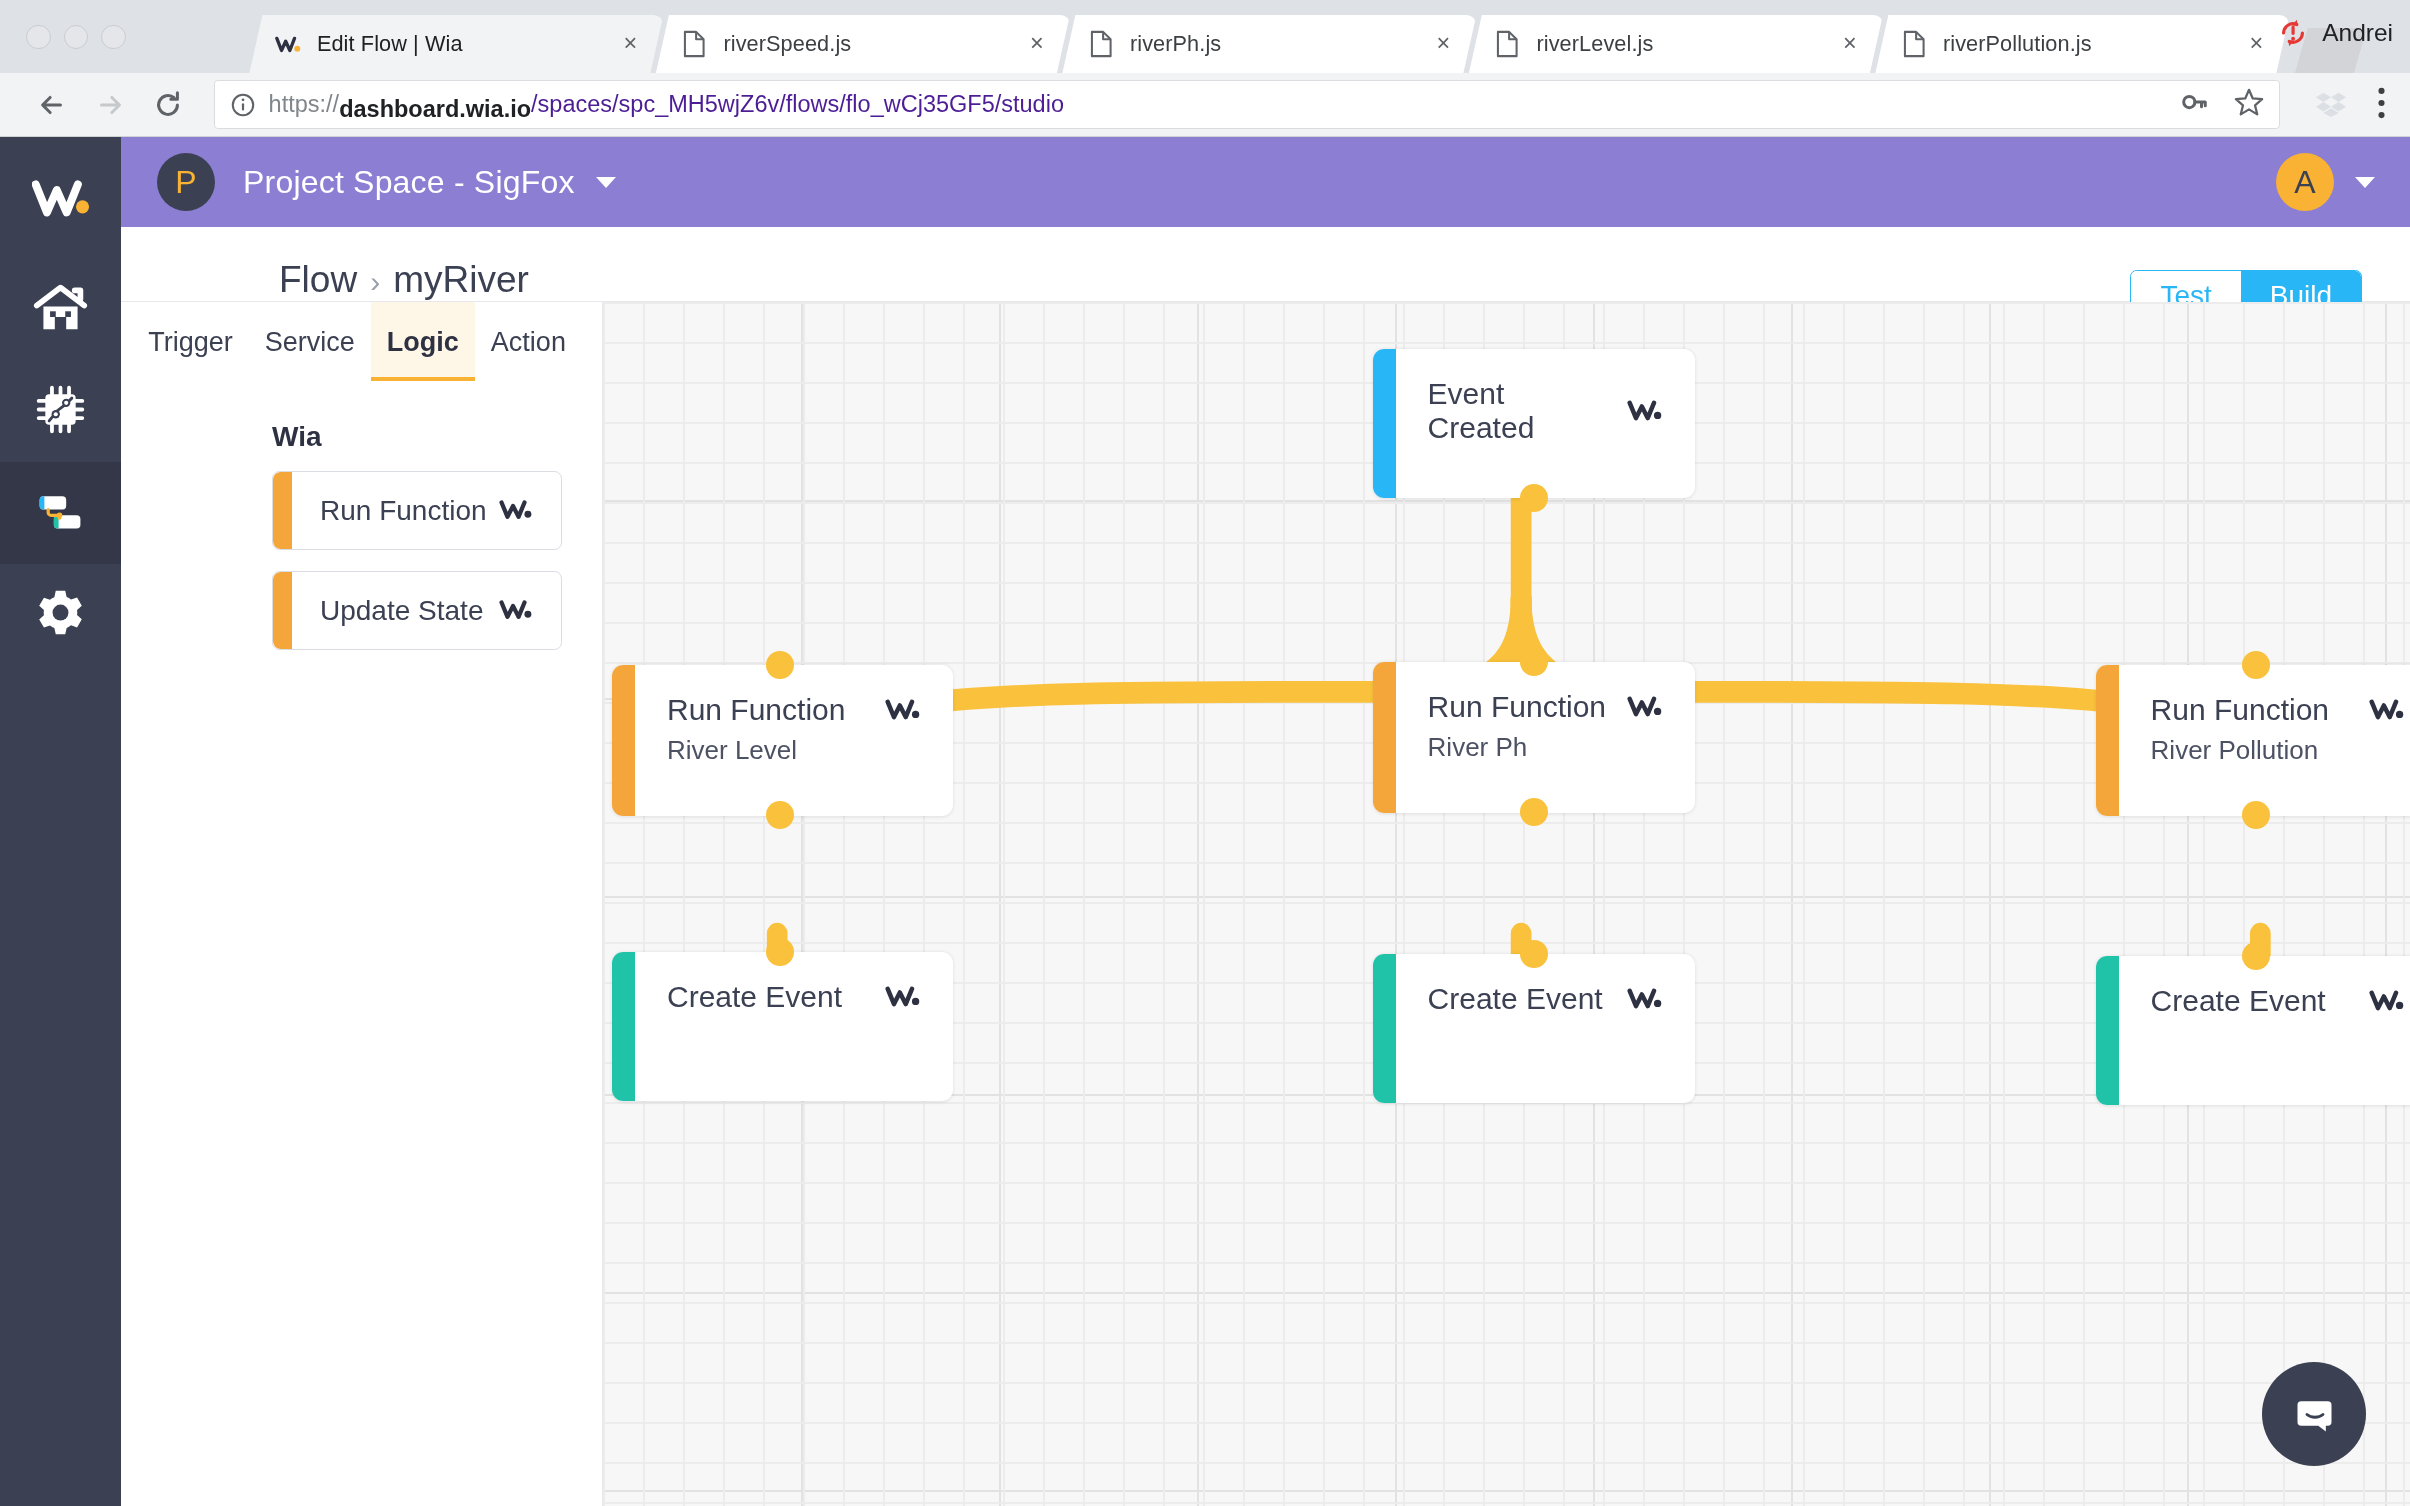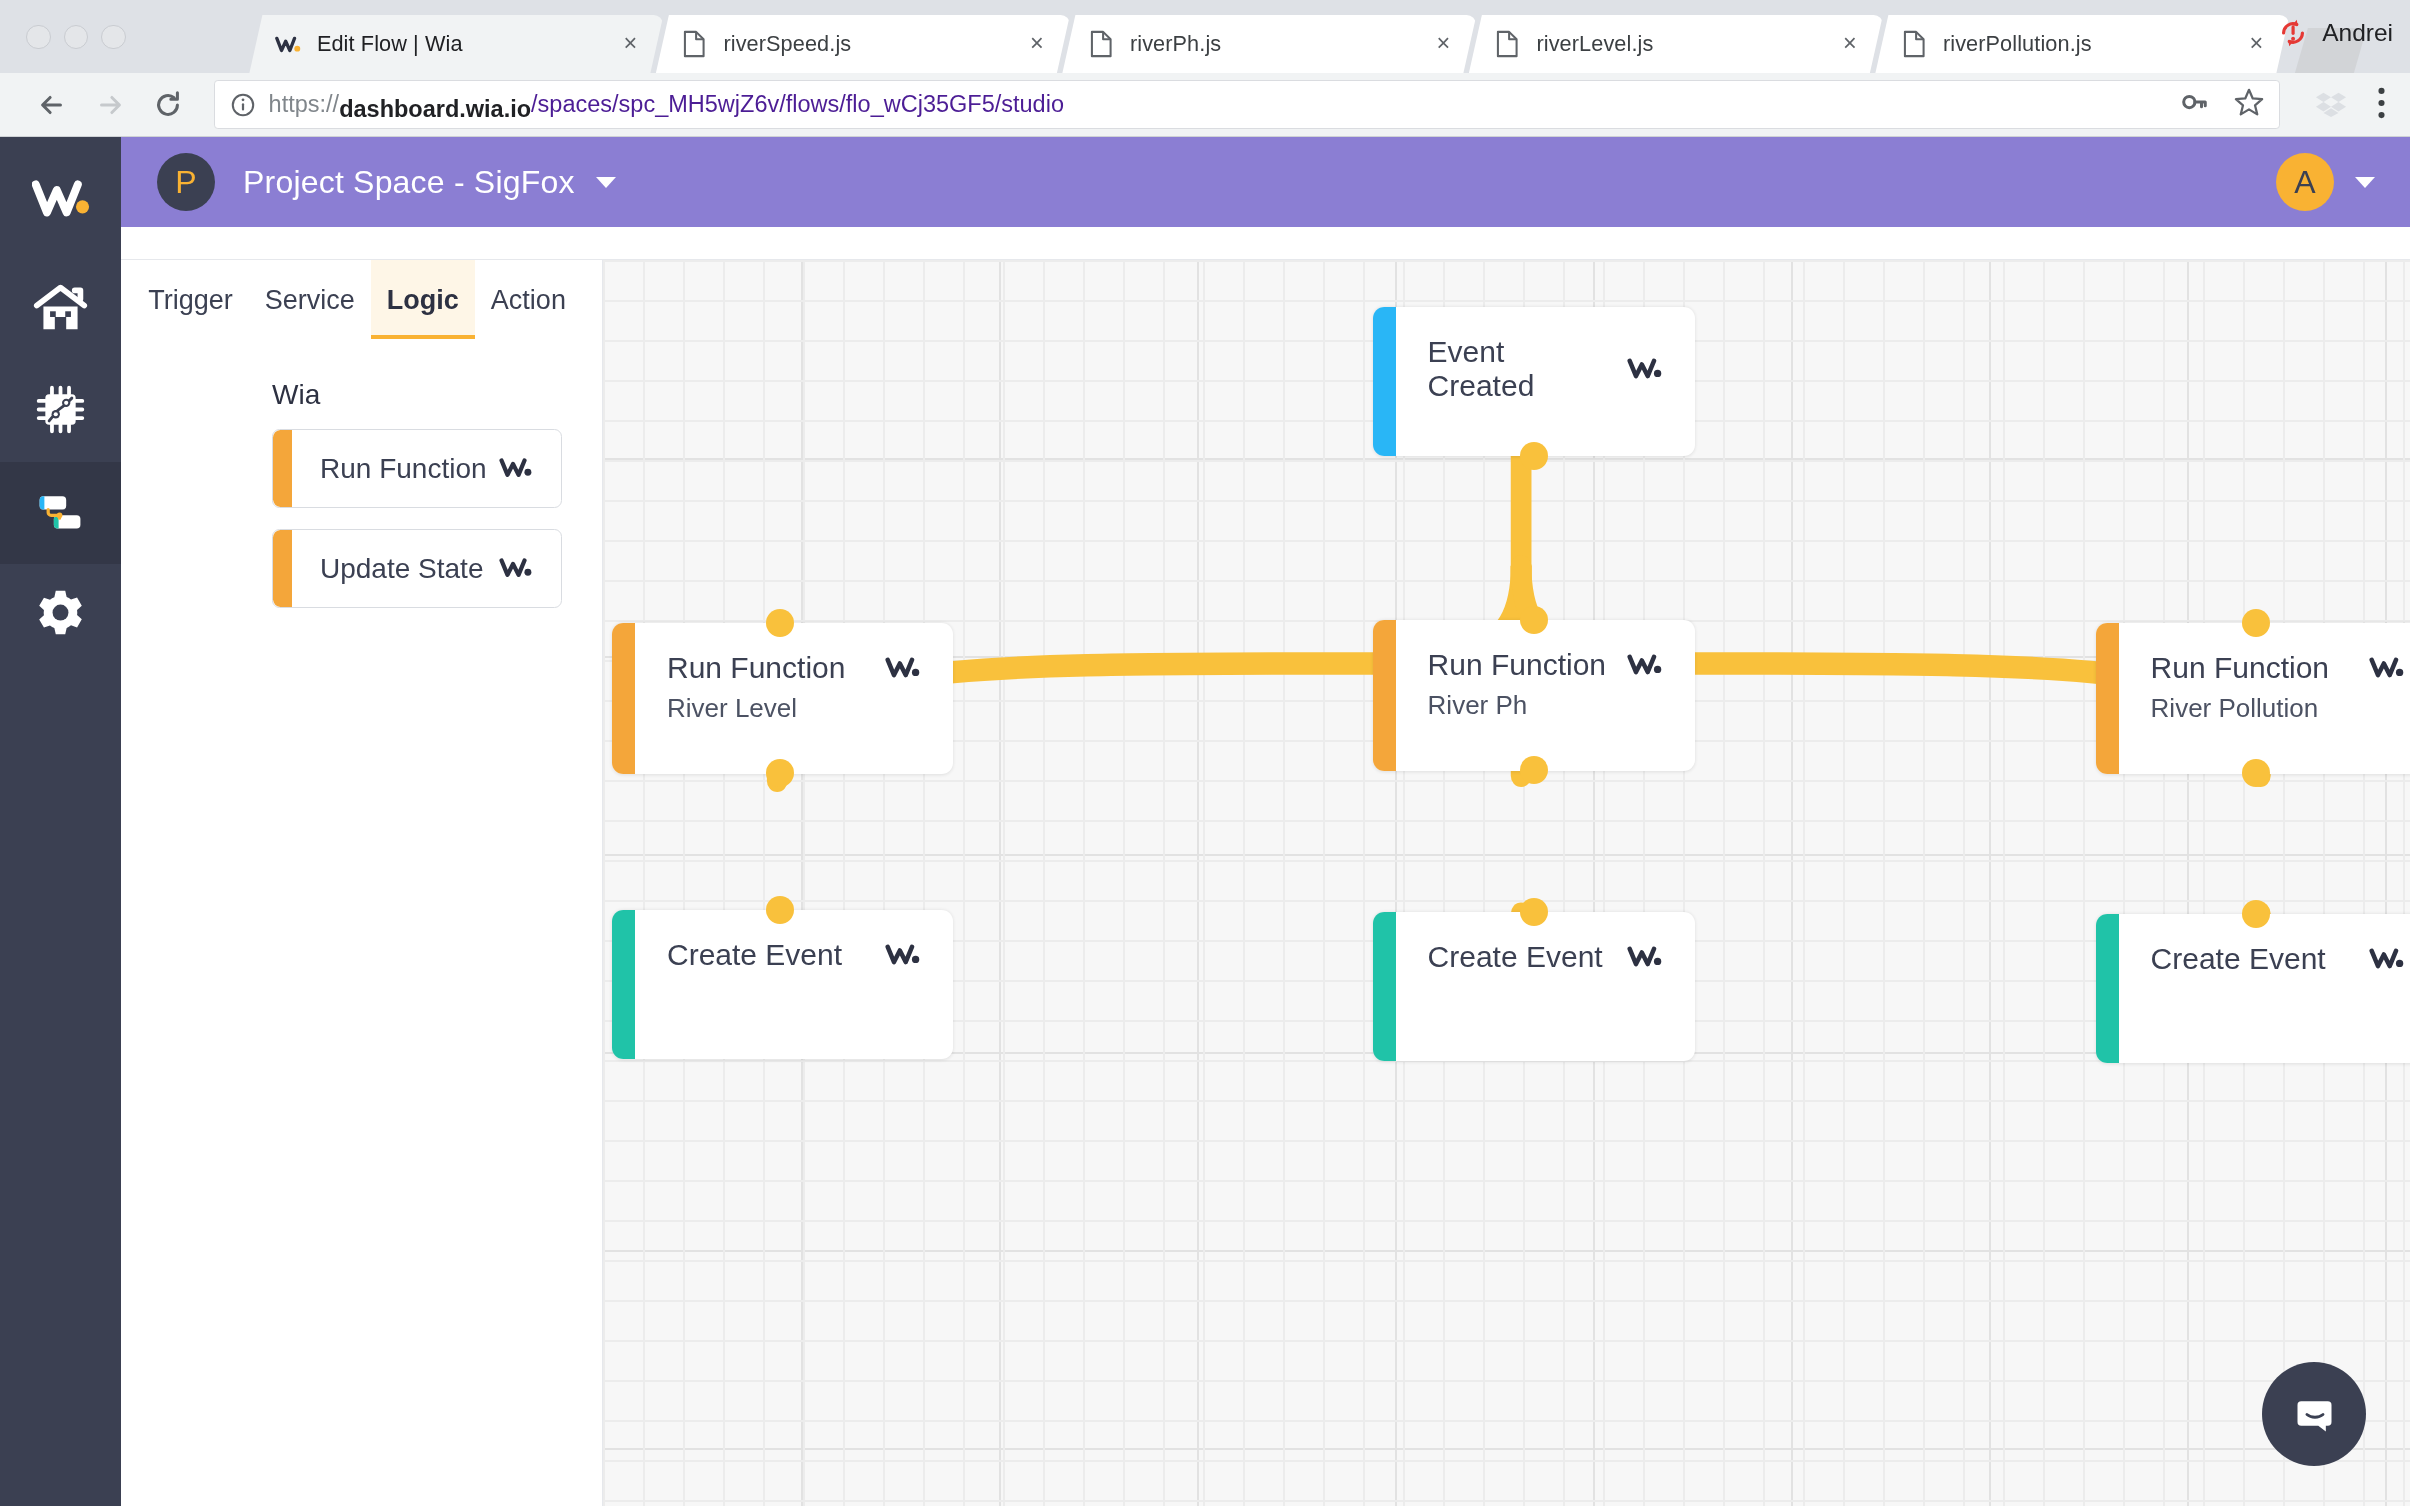--- a/index.html
+++ b/index.html
@@ -131,21 +131,21 @@
 
   .body { flex: 1; display: flex; border-top: 0.9px solid #e6e8ec; }
 
   .leftpanel { width: 482px; flex: 0 0 482px; border-right: 0.9px solid #e6e8ec;
     background: #fff; }
   .lp-tabs { display: flex; padding: 0 11.3px; }
   .lp-tab { font-size: 27px; color: #3b4052; padding: 24.5px 16px 19px 16px;
     border-bottom: 4.7px solid transparent; }
   .lp-tab.active { background: #fef6e7; color: #2d3142; font-weight: bold;
     border-bottom-color: #f9b233; }
-  .lp-section-title { font-size: 28px; font-weight: normal; color: #2d3142;
+  .lp-section-title { font-size: 28px; font-weight: bold; color: #2d3142;
     padding: 40px 0 11.3px 151px; }
   .lp-list { padding: 7.5px 40px 0 151px; }
   .lp-card {
     position: relative; height: 79px; background: #fff;
     border: 0.9px solid #d9dce1; border-radius: 7.5px;
     display: flex; align-items: center; padding: 0 28px 0 47px;
     margin-bottom: 21px; overflow: hidden;
   }
   .lp-card .stripe { position: absolute; left: 0; top: 0; bottom: 0; width: 19px;
     background: #f4a63a; border-radius: 7.5px 0 0 7.5px; }
@@ -405,20 +405,25 @@
         <div class="space-avatar">P</div>
         <div class="space-name">Project Space - SigFox</div>
         <div class="caret-down"></div>
         <div class="topbar-right">
           <div class="user-avatar">A</div>
           <div class="caret-down"></div>
         </div>
       </div>
 
       <div class="pagehead">
+        <div class="breadcrumb">
+          <span>Flow</span>
+          <span class="bc-sep">›</span>
+          <span class="bc-cur">myRiver</span>
+        </div>
         <div class="mode-toggle">
           <div class="mode-btn">Test</div>
           <div class="mode-btn active">Build</div>
         </div>
       </div>
 
       <div class="body">
 
         <div class="leftpanel">
           <div class="lp-tabs">

